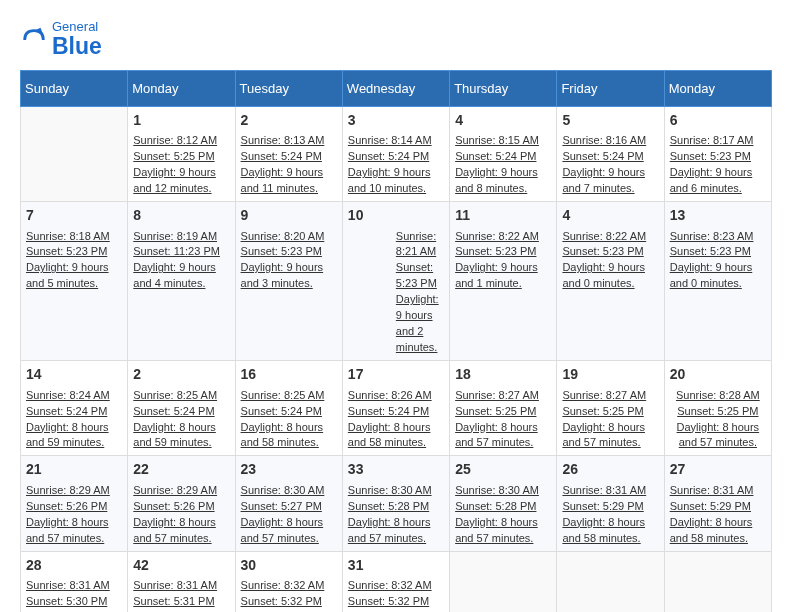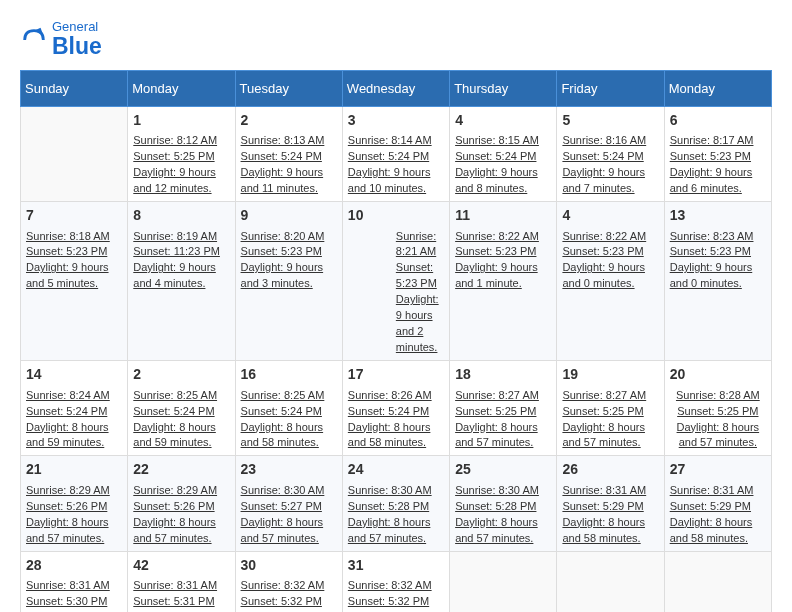--- a/index.html
+++ b/index.html
@@ -286,21 +286,21 @@
 and 57 minutes.</div>
         </td>
         <td>
           <div class="day-number">23</div>
           <div class="day-info" style="white-space: pre-line;">Sunrise: 8:30 AM
 Sunset: 5:27 PM
 Daylight: 8 hours
 and 57 minutes.</div>
         </td>
         <td>
-          <div class="day-number">24</div>
+          <div class="day-number">33</div>
           <div class="day-info" style="white-space: pre-line;">Sunrise: 8:30 AM
 Sunset: 5:28 PM
 Daylight: 8 hours
 and 57 minutes.</div>
         </td>
         <td>
           <div class="day-number">25</div>
           <div class="day-info" style="white-space: pre-line;">Sunrise: 8:30 AM
 Sunset: 5:28 PM
 Daylight: 8 hours

